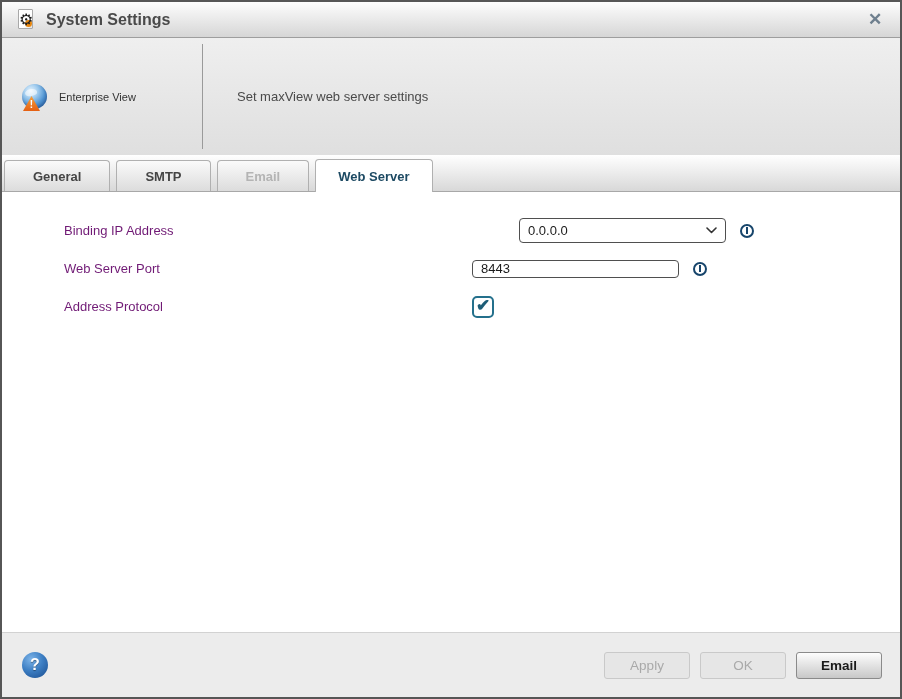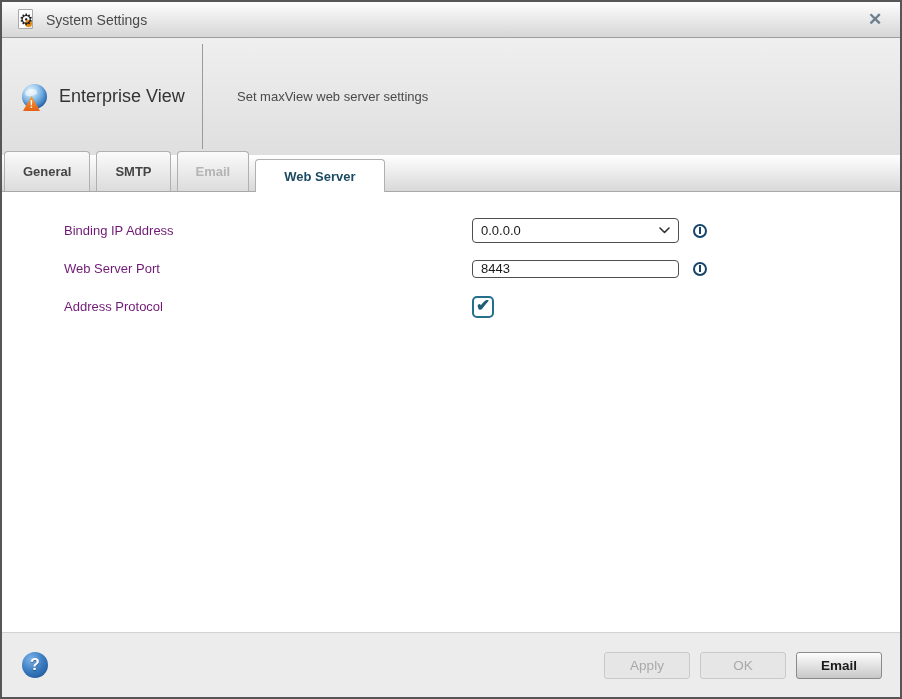--- a/index.html
+++ b/index.html
@@ -28,21 +28,21 @@
     border: 1px solid #a8a8a8; border-radius: 1px;
   }
   .title-icon .gear-dot {
     position: absolute; left: 7px; top: 11px; width: 7px; height: 7px;
     background: #e8870e; border-radius: 50%;
   }
   .title-icon .gear {
     position: absolute; left: 1px; top: 3px; font-size: 16px; line-height: 16px;
     color: #1d1d1d;
   }
-  .title-text { font-weight: normal; color: #4a4a4a; font-size: 14px; }
+  .title-text { font-weight: bold; color: #4a4a4a; font-size: 16px; }
   .close-btn {
     margin-left: auto; width: 26px; height: 26px;
     display: flex; align-items: center; justify-content: center;
     color: #6e7f8e; font-size: 17px; font-weight: bold; cursor: pointer;
     background: transparent; border: none;
   }
 
   
   .header {
     height: 117px; flex: 0 0 117px;
@@ -72,67 +72,67 @@
   }
   .globe-icon .warning {
     position: absolute; left: 1px; bottom: -2px; width: 17px; height: 15px;
     background: linear-gradient(#f6a13c, #e55f12);
     clip-path: polygon(50% 0, 100% 100%, 0 100%);
     display: flex; align-items: flex-end; justify-content: center;
   }
   .globe-icon .warning span {
     color: #fff; font-size: 10px; font-weight: bold; line-height: 12px;
   }
-  .header-view-label { color: #333; font-size: 18px; }
+  .header-view-label { color: #333; font-size: 11px; }
   .header-right { flex: 1; display: flex; align-items: center; padding-left: 34px; }
   .header-desc { color: #4a4a4a; font-size: 13px; }
 
   
   .tabstrip {
     height: 37px; flex: 0 0 37px;
     background: linear-gradient(#ffffff, #d8d8d8);
     border-bottom: 1px solid #a8a8a8;
     display: flex; align-items: flex-end;
     padding-left: 2px;
     position: relative;
   }
   .tab {
-    height: 40px; margin-right: 6px;
-    padding: 0 18px;
+    height: 31px; margin-right: 6px;
+    padding: 0 28px;
     display: flex; align-items: center; justify-content: center;
     background: linear-gradient(#fafafa, #dcdcdc);
     border: 1px solid #b0b0b0; border-bottom: none;
     border-radius: 4px 4px 0 0;
     font-weight: bold; color: #454545; font-size: 13px;
     cursor: pointer; position: relative;
   }
   .tab.disabled { color: #b4b4b4; }
   .tab.active {
     background: #ffffff;
     color: #1d4a63;
     height: 33px;
     margin-bottom: -1px;
     z-index: 2;
-    padding: 0 28px;
+    padding: 0 22px;
   }
 
   
   .content { flex: 1 1 auto; background: #fff; padding-top: 26px; }
   .form-row {
     display: flex; align-items: center;
     height: 25px; margin-bottom: 13px;
     padding-left: 62px;
   }
   .form-label { flex: 0 0 408px; color: #701a75; font-size: 13px; }
   .select-box {
     width: 207px; height: 25px;
     border: 1px solid #4f4f4f; border-radius: 4px;
     background: #fff;
     display: flex; align-items: center;
-    padding: 0 8px; cursor: pointer;
+    padding: 0 8px; cursor: pointer; margin-left: 47px;
   }
   .select-box .value { flex: 1; color: #1a1a1a; }
   .text-input {
     width: 207px; height: 18px;
     border: 1px solid #4f4f4f; border-radius: 4px;
     padding: 0 8px; font-family: "Liberation Sans", sans-serif;
     font-size: 13px; color: #1a1a1a; background: #fff; outline: none;
   }
   .checkbox {
     width: 22px; height: 22px;

